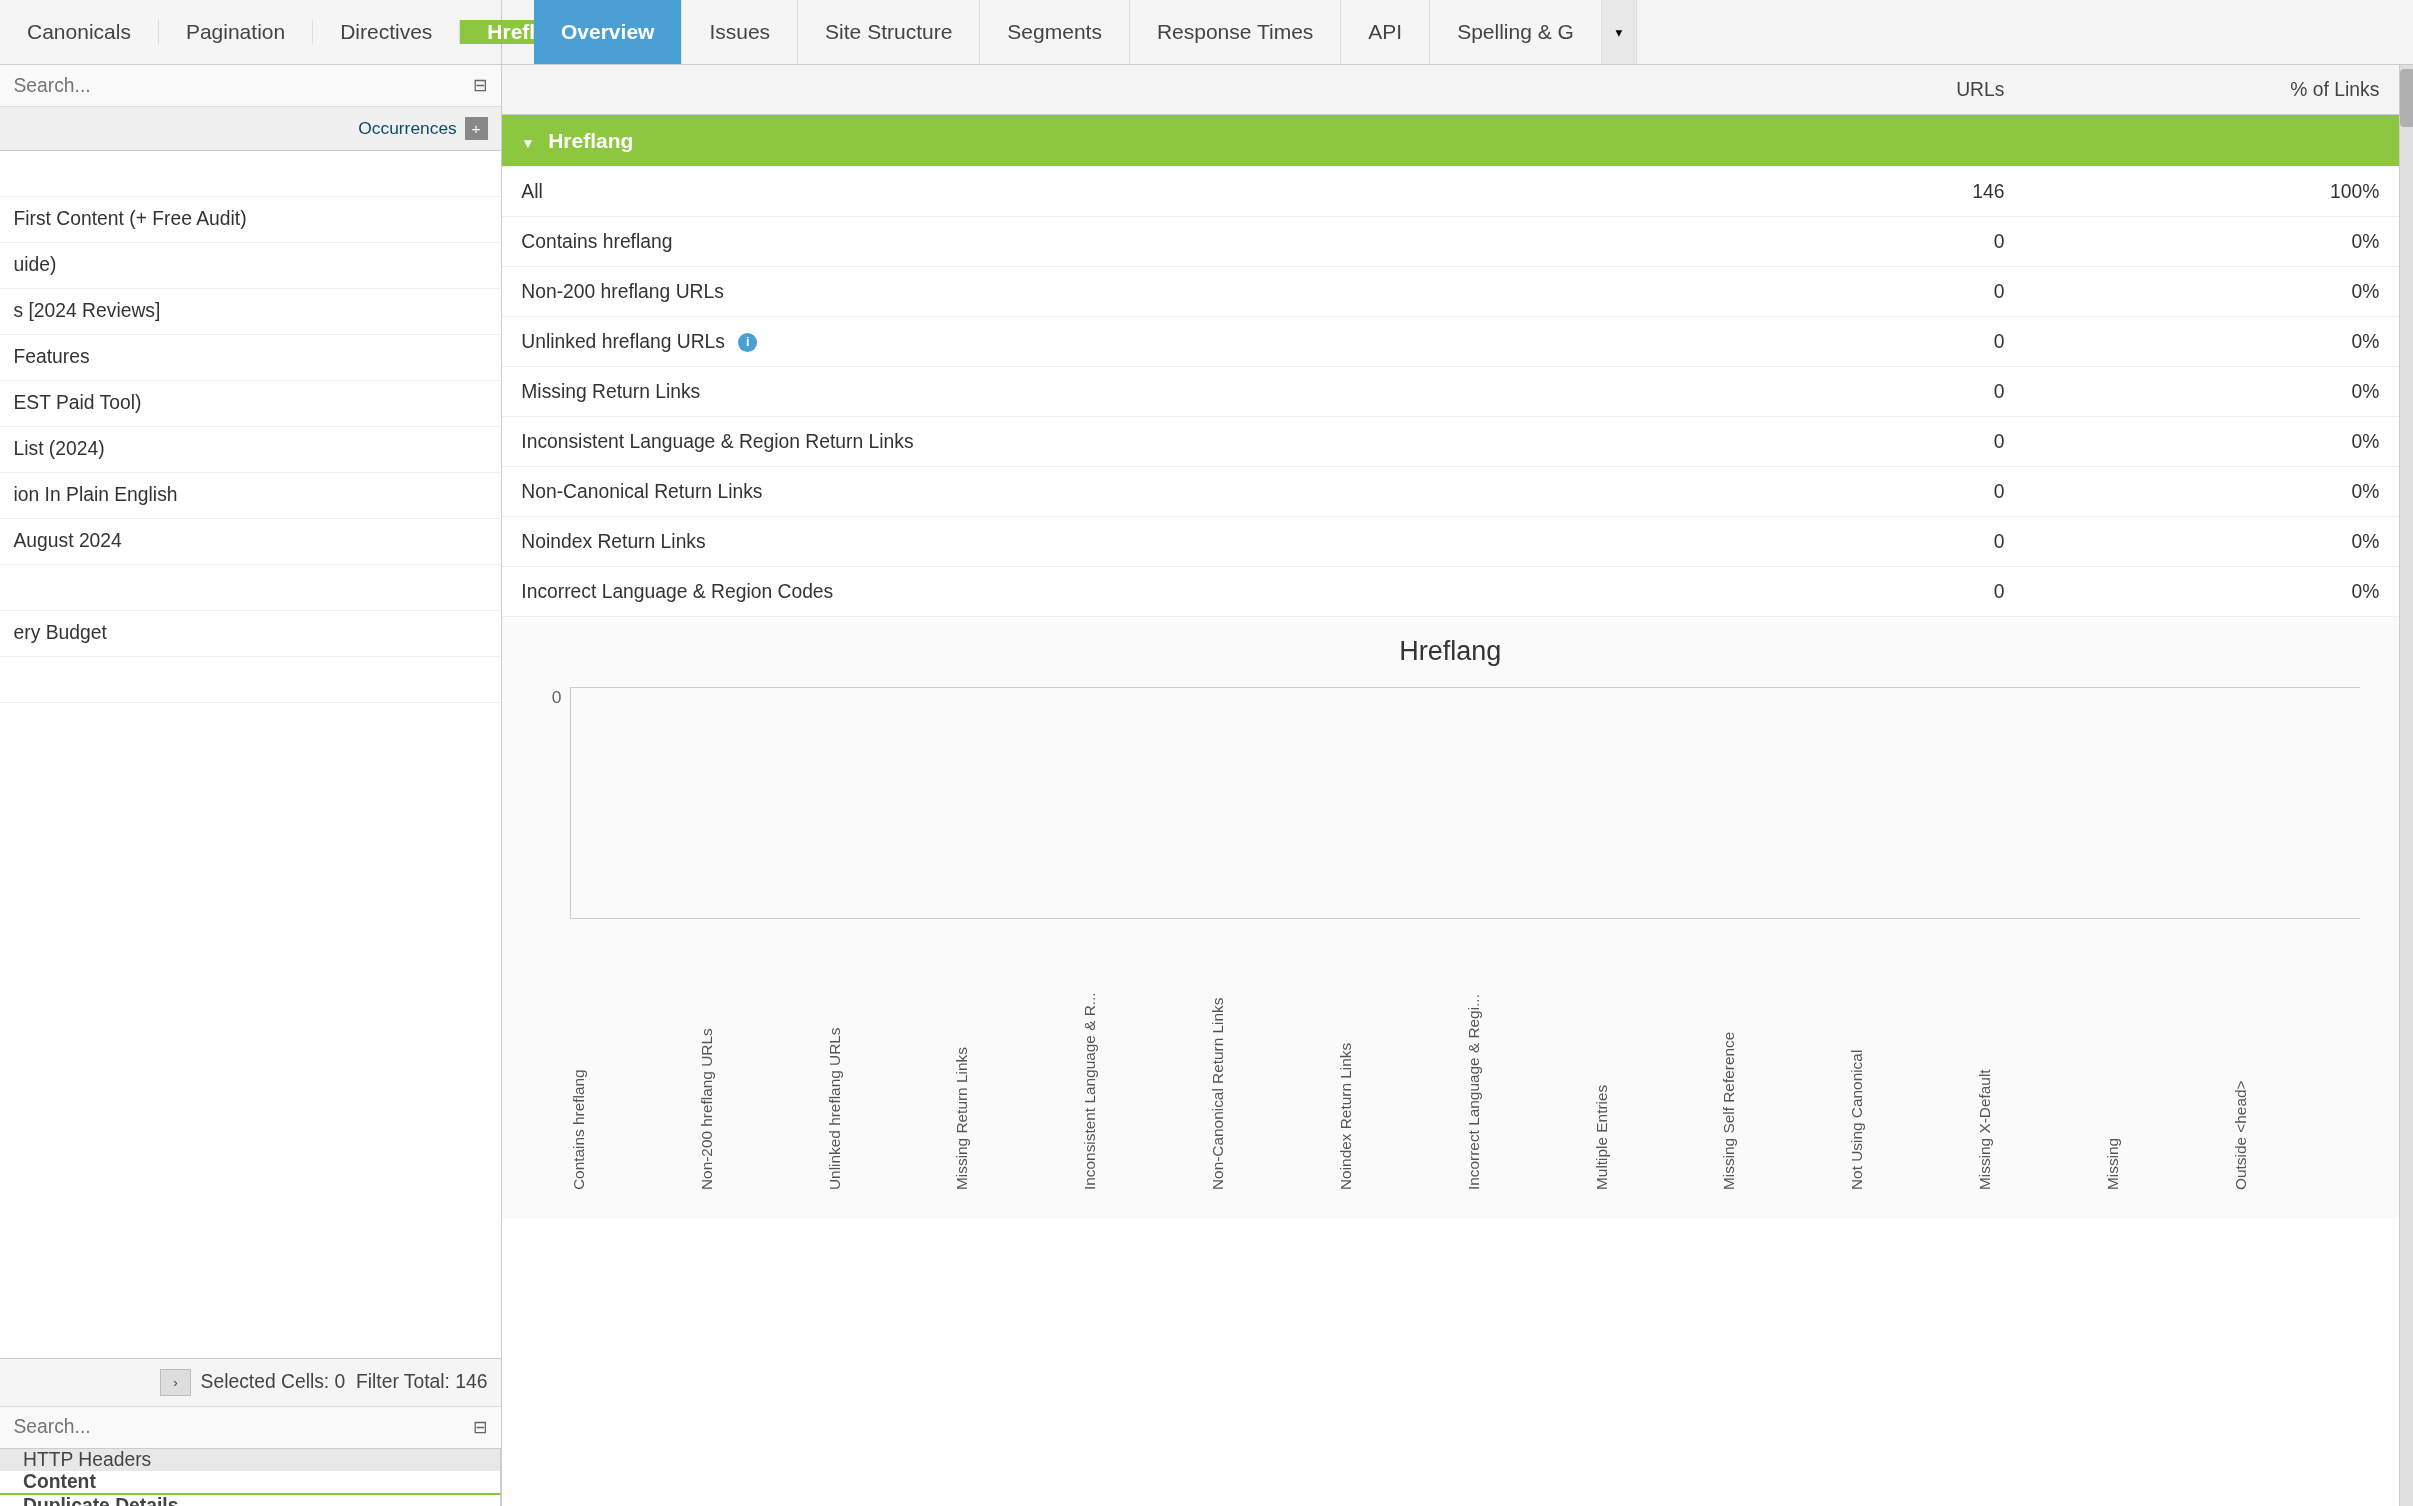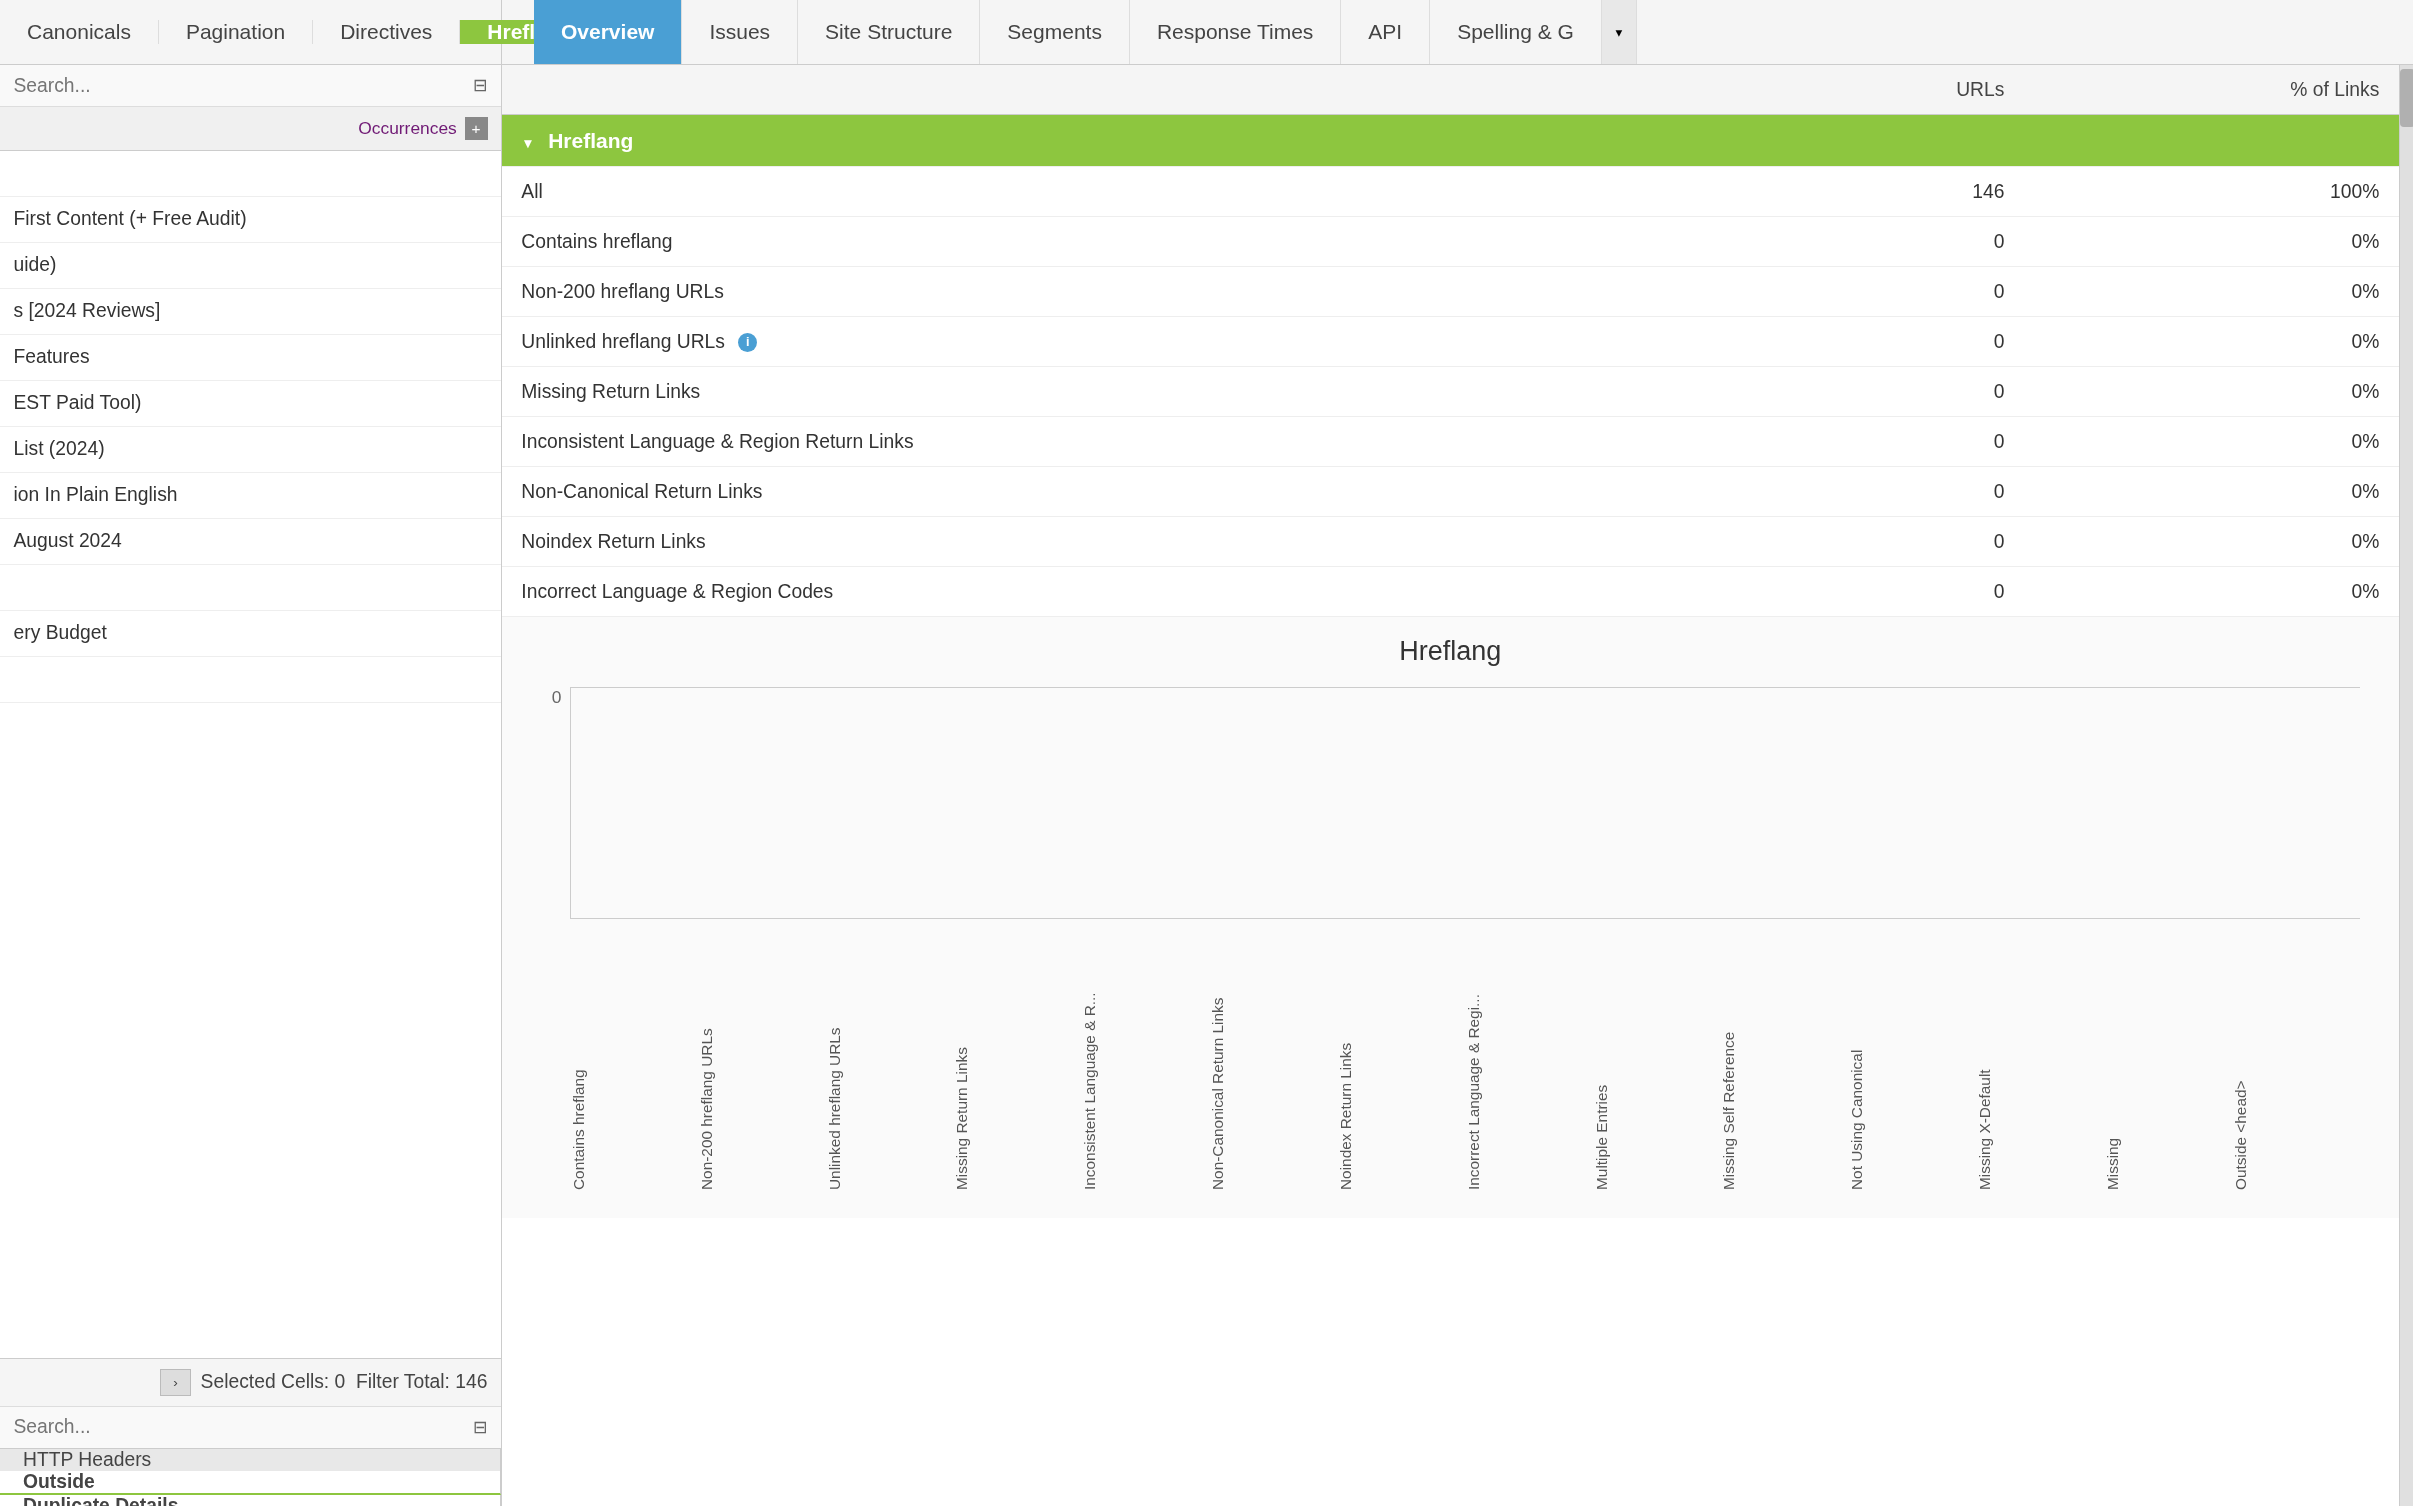--- a/index.html
+++ b/index.html
@@ -128,21 +128,21 @@
     }
 
     .col-name {
       flex: 1;
       font-size: 17.4px;
       color: #444;
     }
 
     .col-occurrences {
       font-size: 17.4px;
-      color: #701a75;
+      color: #0c4a6e;
       margin-right: 7.7px;
     }
 
     .add-col-btn {
       width: 23px;
       height: 23px;
       background: #888;
       color: #fff;
       border: none;
       cursor: pointer;
@@ -496,21 +496,21 @@
         <span>146</span>
       </div>
 
       <div class="bottom-search">
         <input type="text" class="search-input" placeholder="Search..." style="">
         <span class="filter-icon">⊟</span>
       </div>
 
       <div class="bottom-tabs">
         <div class="bottom-tab">HTTP Headers</div>
-        <div class="bottom-tab active">Outside</div>
+        <div class="bottom-tab active">Content</div>
         <div class="bottom-tab active">Duplicate Details</div>
         <div class="bottom-tab">S</div>
         <div class="nav-tab-dropdown">
           <span>▾</span>
         </div>
       </div>
     </div>
 
     <div class="right-panel">
       <div class="right-panel-inner">

